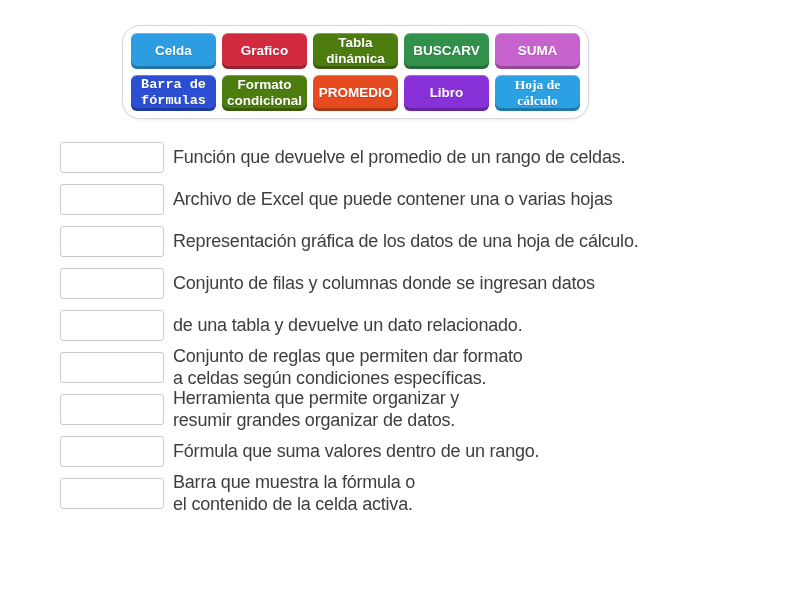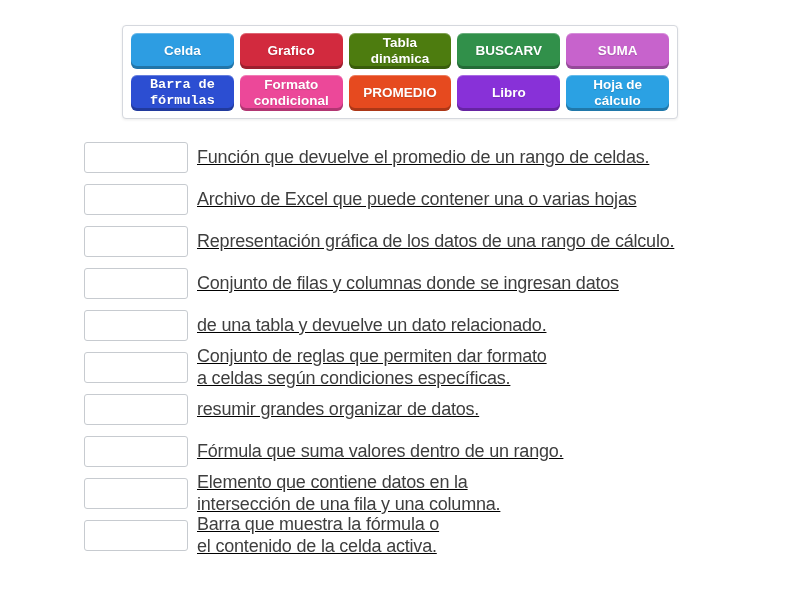--- a/index.html
+++ b/index.html
@@ -14,26 +14,26 @@
     height: 600px;
     background: #ffffff;
     overflow: hidden;
   }
 
   
   .tray {
     position: absolute;
     left: 122px;
     top: 25px;
-    width: 556px;
+    width: 467px;
     height: 94px;
     box-sizing: border-box;
     background: #ffffff;
     border: 1px solid #d5d8de;
-    border-radius: 4px;
+    border-radius: 18px;
     box-shadow: 0 1px 3px rgba(0,0,0,0.08);
     padding: 7px 8px;
     display: grid;
     grid-template-columns: repeat(5, 1fr);
     grid-template-rows: 1fr 1fr;
     gap: 6px;
   }
   .tile {
     border: none;
     margin: 0;
@@ -49,24 +49,23 @@
     justify-content: center;
     padding: 2px 4px;
     box-shadow: inset 0 -3px 0 rgba(0,0,0,0.25), inset 0 1px 0 rgba(255,255,255,0.28);
     text-shadow: 0 1px 1px rgba(0,0,0,0.15);
     cursor: grab;
   }
 
   
   .list {
     position: absolute;
-    left: 84px;
+    left: 60px;
     top: 136px;
     width: 700px;
-    text-decoration: underline;
   }
   .row {
     display: flex;
     align-items: center;
     height: 42px;
   }
   .slot {
     flex: none;
     width: 104px;
     height: 31px;
@@ -89,24 +88,24 @@
 
 <div class="page">
 
   <div class="tray">
     <button class="tile" style="background-color: rgb(45, 157, 226);">Celda</button>
     <button class="tile" style="background-color: rgb(210, 42, 62);">Grafico</button>
     <button class="tile" style="background-color: #4d7c0f; text-align: center;">Tabla dinámica</button>
     <button class="tile" style="background-color: rgb(49, 144, 74);">BUSCARV</button>
     <button class="tile" style="background-color: rgb(199, 99, 204);">SUMA</button>
     <button class="tile" style="background-color: rgb(44, 78, 210); font-family: Liberation Mono, monospace;">Barra de fórmulas</button>
-    <button class="tile" style="background-color: #ec4899;">Formato condicional</button>
+    <button class="tile" style="background-color: #4d7c0f;">Formato condicional</button>
     <button class="tile" style="background-color: rgb(230, 74, 31); text-align: right;">PROMEDIO</button>
     <button class="tile" style="background-color: rgb(136, 49, 216);">Libro</button>
-    <button class="tile" style="background-color: rgb(43, 161, 227);">Hoja de cálculo</button>
+    <button class="tile" style="background-color: rgb(43, 161, 227); font-family: Liberation Serif, serif;">Hoja de cálculo</button>
   </div>
 
   <div class="list">
 
     <div class="row">
       <div class="slot"></div>
       <div class="def">
         <div>Función que devuelve el promedio de un rango de celdas.</div>
       </div>
     </div>
@@ -114,21 +113,21 @@
     <div class="row">
       <div class="slot"></div>
       <div class="def">
         <div>Archivo de Excel que puede contener una o varias hojas</div>
       </div>
     </div>
 
     <div class="row">
       <div class="slot"></div>
       <div class="def">
-        <div>Representación gráfica de los datos de una rango de cálculo.</div>
+        <div>Representación gráfica de los datos de una hoja de cálculo.</div>
       </div>
     </div>
 
     <div class="row">
       <div class="slot"></div>
       <div class="def">
         <div>Conjunto de filas y columnas donde se ingresan datos</div>
       </div>
     </div>
 
@@ -143,38 +142,32 @@
       <div class="slot"></div>
       <div class="def">
         <div>Conjunto de reglas que permiten dar formato</div>
         <div>a celdas según condiciones específicas.</div>
       </div>
     </div>
 
     <div class="row">
       <div class="slot"></div>
       <div class="def">
+        <div>Herramienta que permite organizar y</div>
         <div>resumir grandes organizar de datos.</div>
       </div>
     </div>
 
     <div class="row">
       <div class="slot"></div>
       <div class="def">
         <div>Fórmula que suma valores dentro de un rango.</div>
       </div>
     </div>
 
-    <div class="row">
-      <div class="slot"></div>
-      <div class="def">
-        <div>Elemento que contiene datos en la</div>
-        <div>intersección de una fila y una columna.</div>
-      </div>
-    </div>
 
     <div class="row">
       <div class="slot"></div>
       <div class="def">
         <div>Barra que muestra la fórmula o</div>
         <div>el contenido de la celda activa.</div>
       </div>
     </div>
 
   </div>

